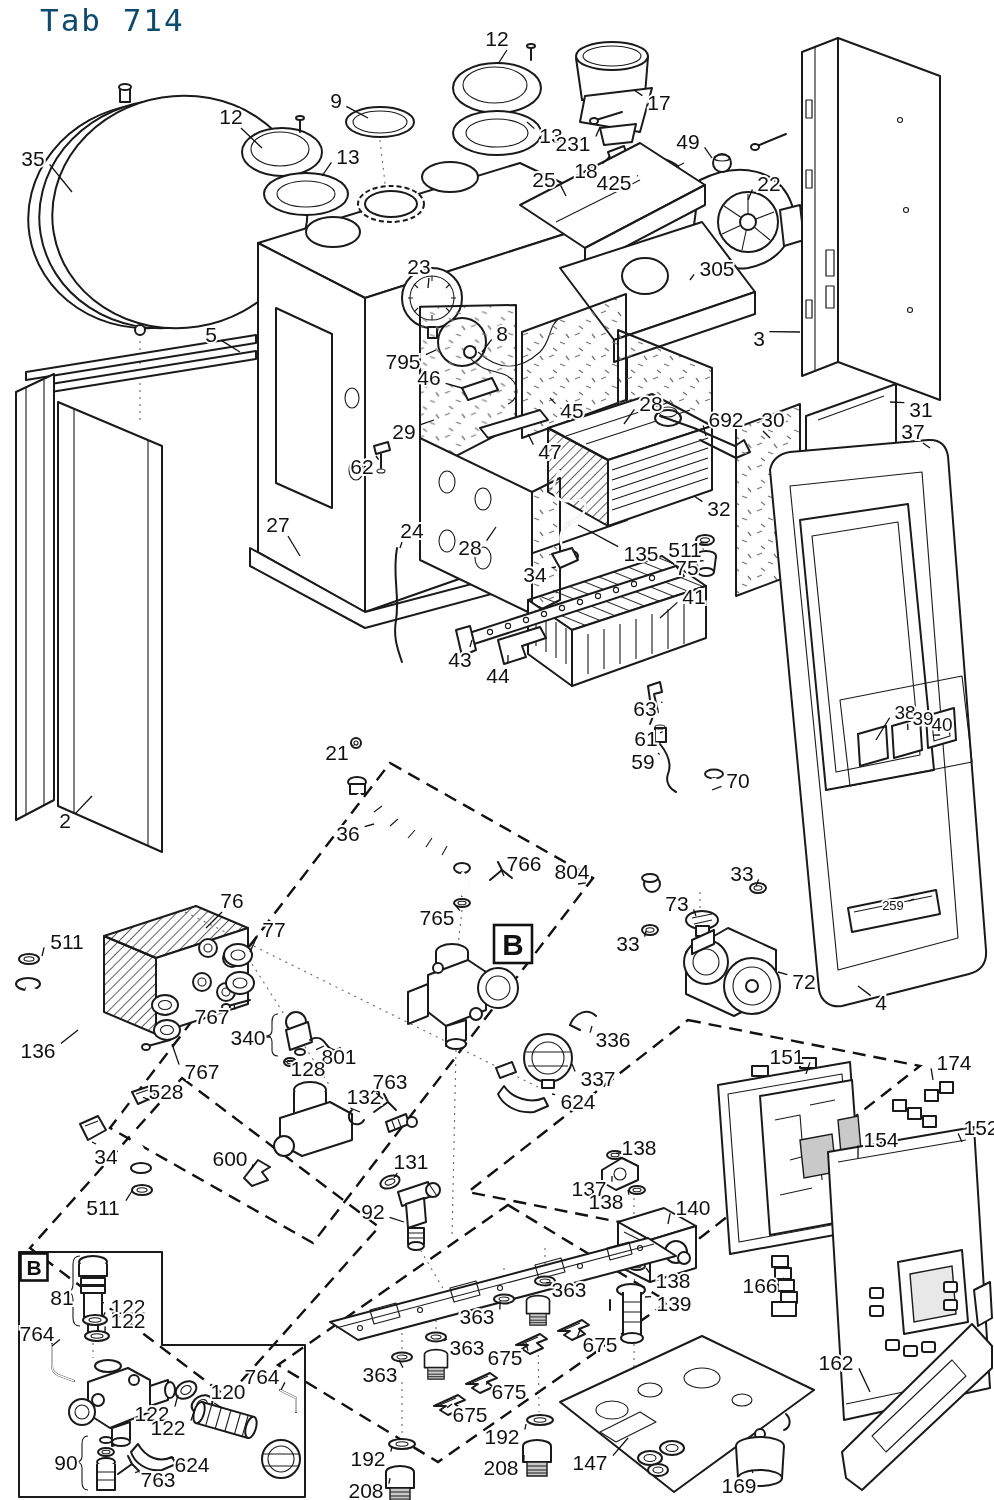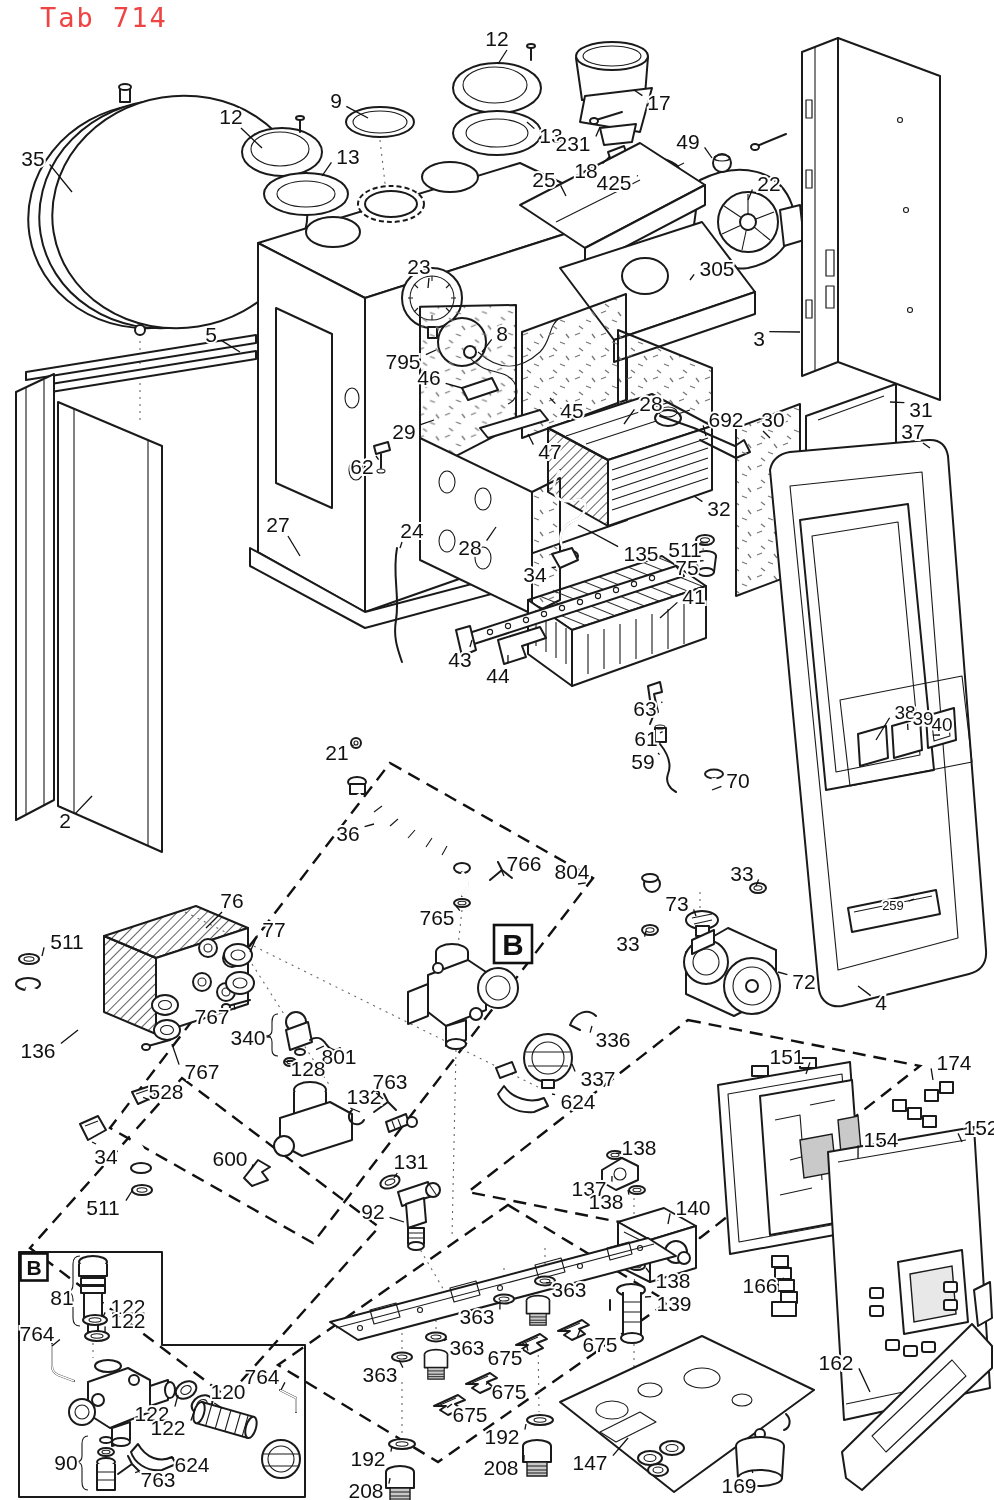--- a/index.html
+++ b/index.html
@@ -1,18 +1,18 @@
 <!DOCTYPE html>
 <html><head>
 <meta charset="utf-8">
 <style>
   html,body{margin:0;padding:0;background:#fff;width:994px;height:1500px;overflow:hidden;}
   #page{position:relative;width:994px;height:1500px;background:#fff;}
   .title{position:absolute;left:40px;top:2px;font-family:"DejaVu Sans Mono",monospace;
-         font-size:27px;letter-spacing:2px;color:#ef4444;text-align:center;}
+         font-size:31px;letter-spacing:2px;color:#0c4a6e;text-align:center;}
   svg{position:absolute;left:0;top:0;}
   .s  {stroke:#1a1a1a;stroke-width:2;fill:none;stroke-linejoin:round;stroke-linecap:round;}
   .t  {stroke:#1a1a1a;stroke-width:1.1;fill:none;stroke-linejoin:round;}
   .f  {fill:#fff;stroke:#1a1a1a;stroke-width:2;stroke-linejoin:round;}
   .ft {fill:#fff;stroke:#1a1a1a;stroke-width:1.2;stroke-linejoin:round;}
   .g  {fill:#c9c9c9;stroke:#1a1a1a;stroke-width:1.4;}
   .hatch{fill:url(#hat);stroke:#1a1a1a;stroke-width:2;stroke-linejoin:round;}
   .fins {fill:url(#fin);stroke:#1a1a1a;stroke-width:2;stroke-linejoin:round;}
   .spk  {fill:url(#spk);stroke:#1a1a1a;stroke-width:2;stroke-linejoin:round;}
   .dot{stroke:#666;stroke-width:1.1;stroke-dasharray:2 5;fill:none;}

